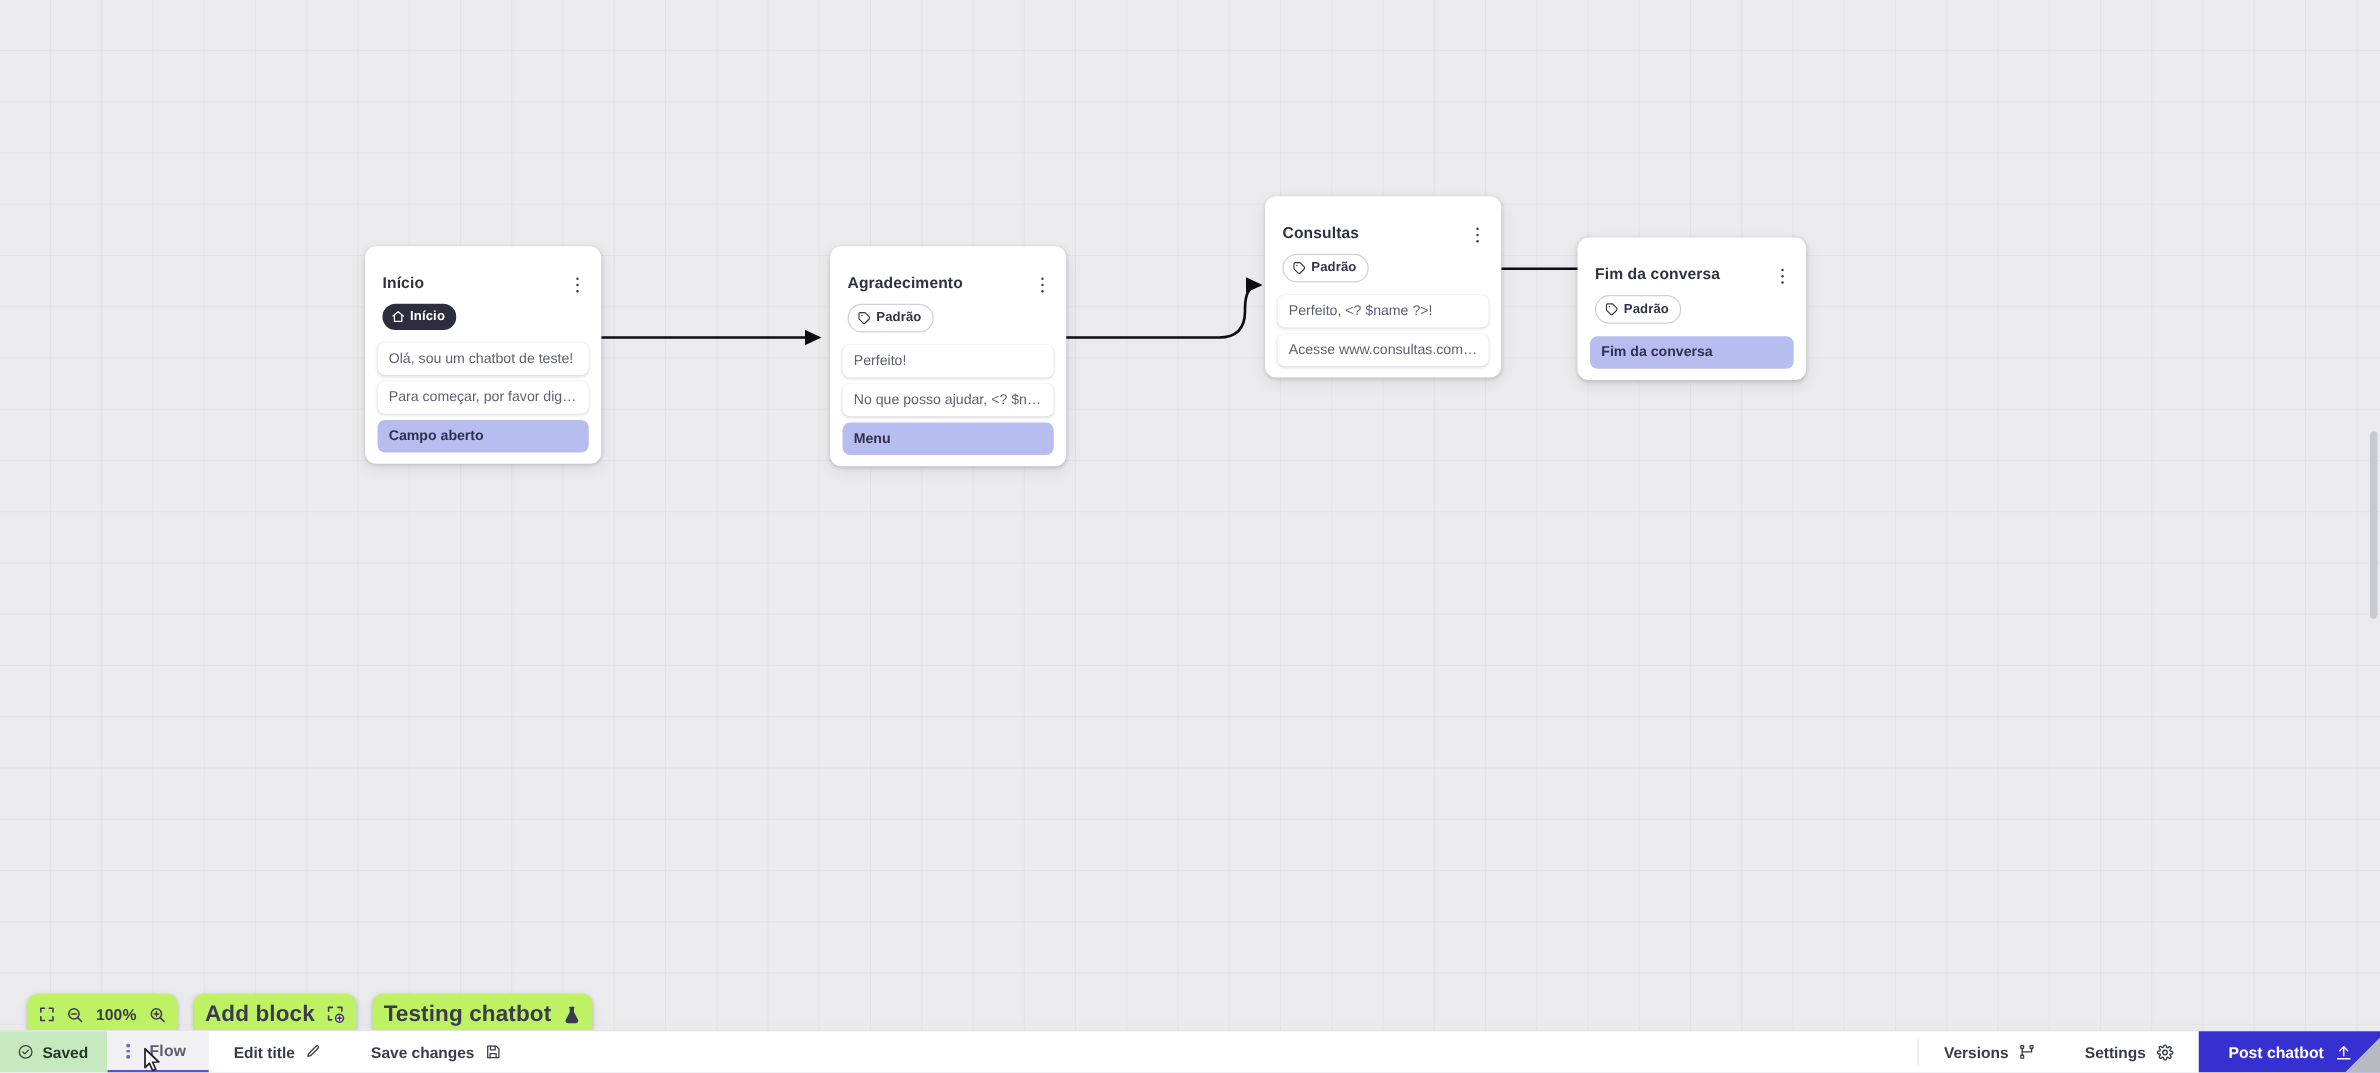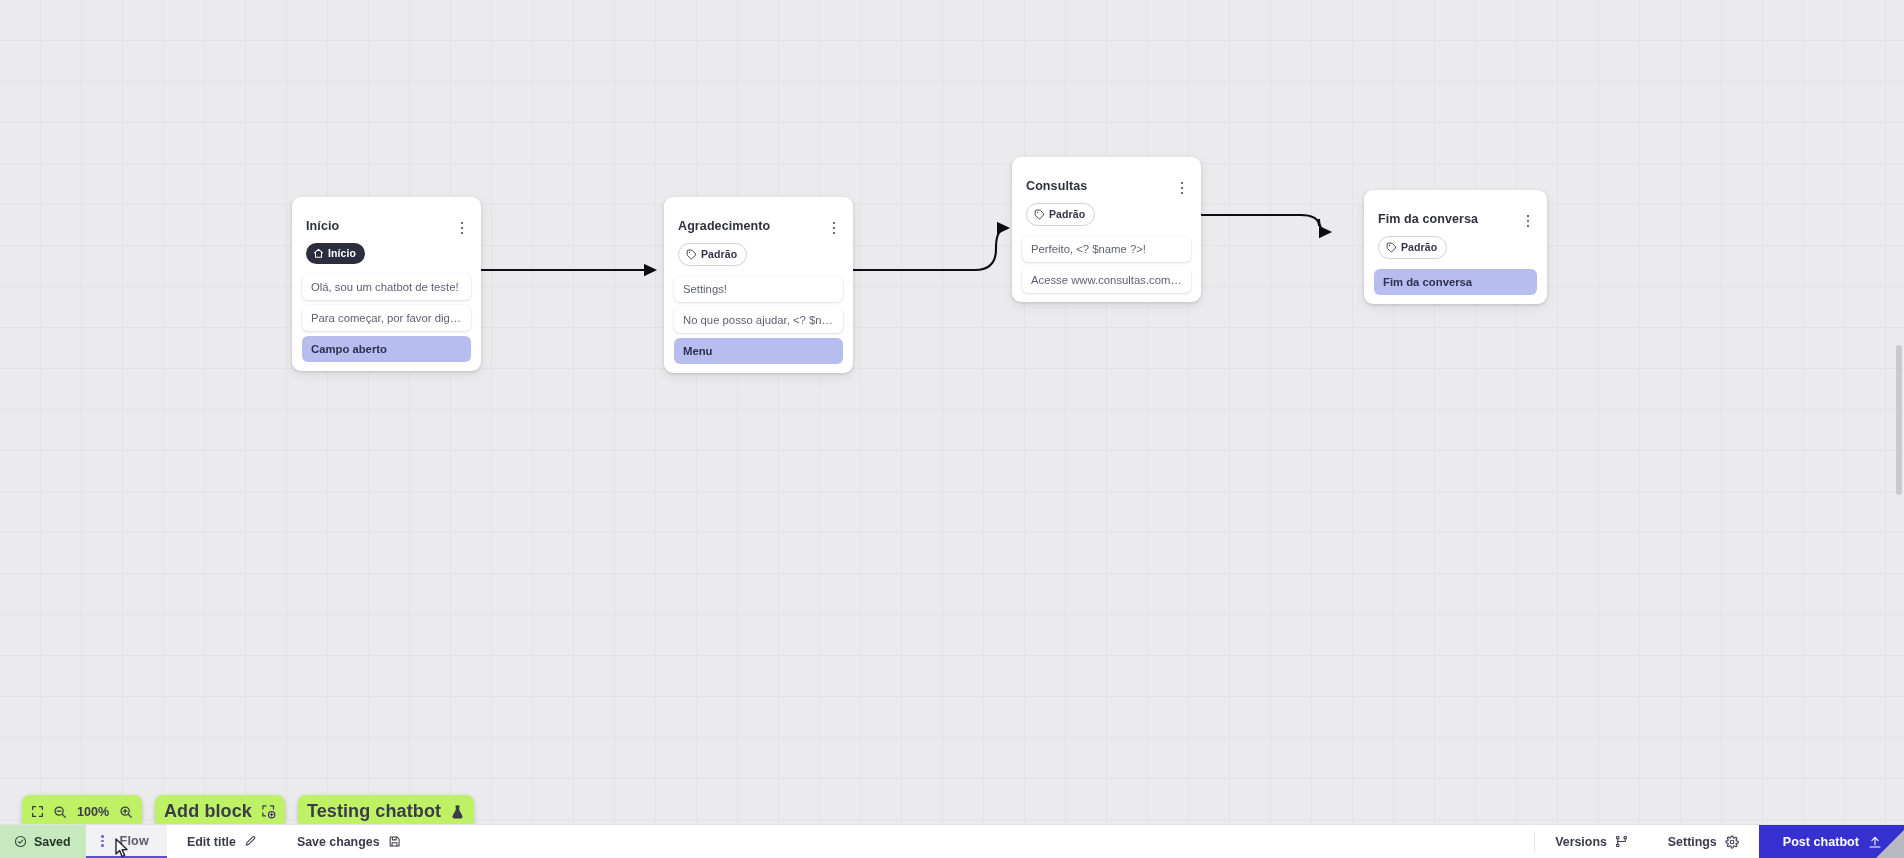--- a/index.html
+++ b/index.html
@@ -222,21 +222,21 @@
     <div class="badge-row">
       <span class="badge plain">
         <svg width="11" height="11" viewBox="0 0 24 24" fill="none" stroke="#33344a" stroke-width="2" stroke-linecap="round" stroke-linejoin="round">
           <path d="M20.5 13.5 12.9 21a1.8 1.8 0 0 1-2.6 0l-7.2-7.2a1.8 1.8 0 0 1-.5-1.3V4.3c0-1 .8-1.8 1.8-1.8h8.1c.5 0 1 .2 1.3.5l6.7 6.7a1.8 1.8 0 0 1 0 2.6z"></path>
           <circle cx="7.6" cy="7.4" r="1.25" fill="#33344a" stroke="none"></circle>
         </svg>
         <span>Padrão</span>
       </span>
     </div>
     <div class="rows">
-      <div class="row">Settings!</div>
+      <div class="row">Perfeito!</div>
       <div class="row">No que posso ajudar, &lt;? $name ...</div>
       <div class="row accent">Menu</div>
     </div>
   </div>
 
   <div class="node" style="left:1012px; top:157px; width:189px;">
     <div class="node-head">
       <div class="node-title">Consultas</div>
       <div class="kebab">
           <i></i>
@@ -252,21 +252,21 @@
         </svg>
         <span>Padrão</span>
       </span>
     </div>
     <div class="rows">
       <div class="row">Perfeito, &lt;? $name ?&gt;!</div>
       <div class="row">Acesse www.consultas.com par...</div>
     </div>
   </div>
 
-  <div class="node" style="left:1364px; top:190px; width:183px;">
+  <div class="node" style="left:1262px; top:190px; width:183px;">
     <div class="node-head">
       <div class="node-title">Fim da conversa</div>
       <div class="kebab">
           <i></i>
           <i></i>
           <i></i>
         </div>
     </div>
     <div class="badge-row">
       <span class="badge plain">

